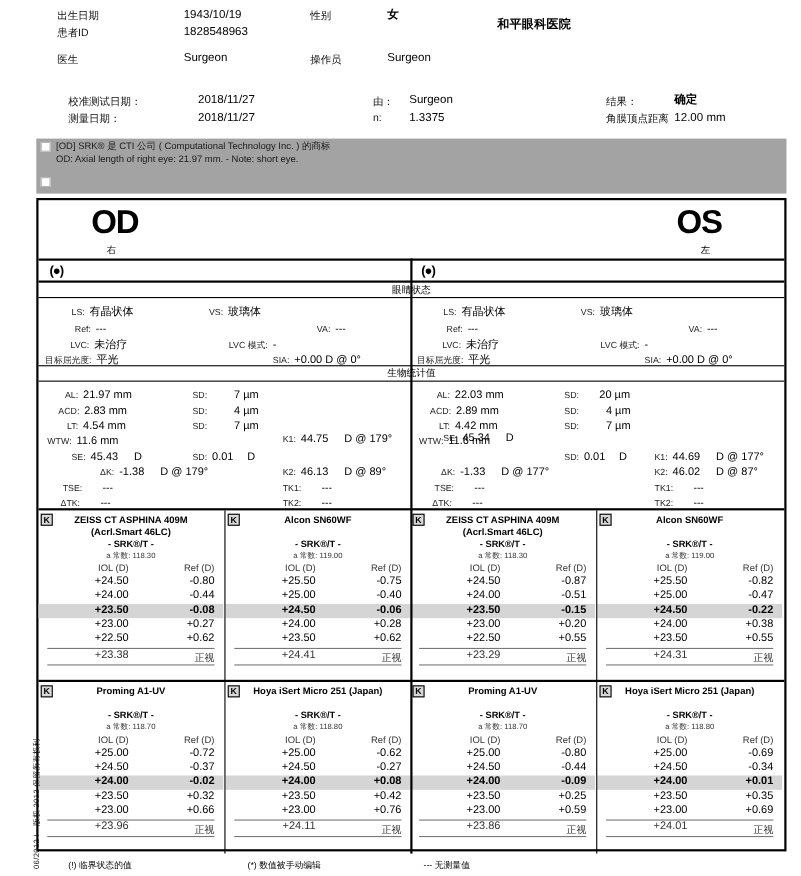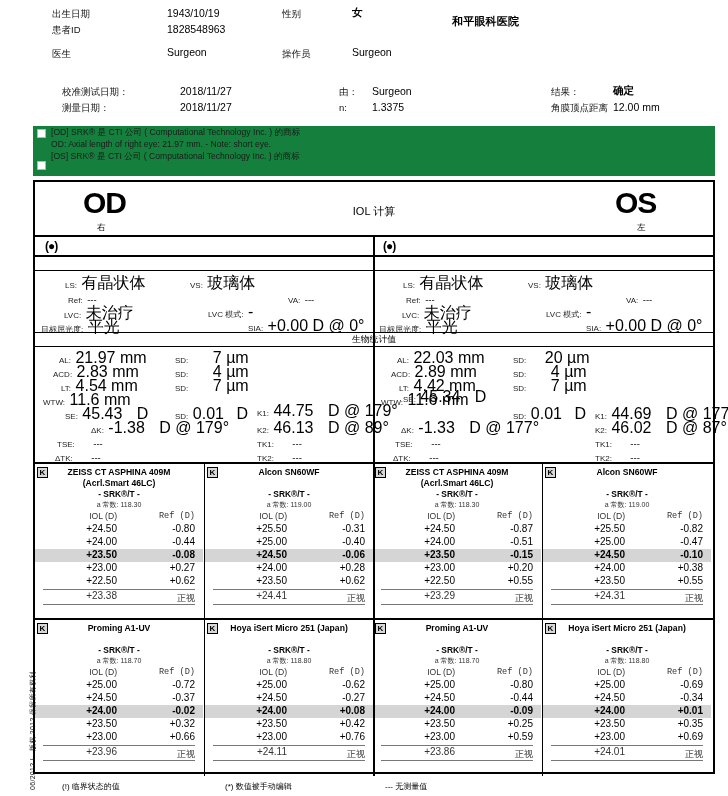--- a/index.html
+++ b/index.html
@@ -23,21 +23,21 @@
   .hdr .valb { position: absolute; font-size: 10.5px; color: #000; font-weight: bold; white-space: nowrap; }
   .hospital {
     position: absolute; left: 452px; top: 14px;
     font-size: 11px; font-weight: bold; letter-spacing: .2px; white-space: nowrap;
   }
 
   
   .noteband {
     position: absolute; left: 33px; top: 126px;
     width: 682px; height: 50px;
-    background: #15803d;
+    background: #a3a3a3;
   }
   .noteband .chk {
     position: absolute; left: 4px; width: 9px; height: 9px;
     background: #ffffff; border: 1px solid #b4b4b4;
   }
   .noteline {
     position: absolute; left: 18px;
     font-size: 8.6px; color: #1a1a1a; white-space: nowrap;
   }
 
@@ -64,21 +64,21 @@
 
   .eyeIcon { position: absolute; font-size: 12px; font-weight: bold; letter-spacing: -1px; }
 
   .bandTitle {
     position: absolute; left: 0; width: 678px; text-align: center;
     font-size: 8.8px;
   }
 
   .f { position: absolute; white-space: nowrap; }
   .f .k { font-size: 8px; color: #222; }
-  .f .v { font-size: 16px; color: #000; }
+  .f .v { font-size: 10px; color: #000; }
   .f .vs { font-size: 9.5px; color: #000; }
 
   
   .lens { position: absolute; width: 168px; }
   .lensK {
     position: absolute; left: 2px; top: 1px;
     width: 11px; height: 11px;
     border: 1px solid #000; background: #d8d8d8;
     font-size: 8px; font-weight: bold; line-height: 10px; text-align: center;
   }
@@ -97,21 +97,21 @@
   .lensConst {
     position: absolute; left: 0; width: 168px; text-align: center;
     font-size: 7px; top: 34px; color: #333;
   }
   .lensHeadIol {
     position: absolute; left: 14px; width: 68px; text-align: right;
     font-size: 8.6px; top: 45px; color: #333;
   }
   .lensHeadRef {
     position: absolute; left: 88px; width: 72px; text-align: right;
-    font-size: 8.6px; top: 45px; color: #333; font-family: Liberation Mono, monospace;
+    font-size: 8.6px; top: 45px; color: #333;
   }
   .lrow { position: absolute; left: 0; width: 168px; height: 13px; }
   .lrow.hl { background: #d5d5d5; }
   .lrow .c1 {
     position: absolute; left: 14px; width: 68px; text-align: right;
     font-size: 10px; top: 0px;
   }
   .lrow .c2 {
     position: absolute; left: 88px; width: 72px; text-align: right;
     font-size: 10px; top: 0px;
@@ -175,36 +175,35 @@
     <span class="valb" style="left:613px; top:84px;">确定</span>
     <span class="lbl" style="left:551px; top:102px;">角膜顶点距离</span>
     <span class="val" style="left:613px; top:101px;">12.00 mm</span>
   </div>
 
   <div class="noteband">
     <span class="chk" style="top:3px;"></span>
     <span class="chk" style="top:35px;"></span>
     <span class="noteline" style="top:1px;">[OD] SRK® 是 CTI 公司 ( Computational Technology Inc. ) 的商标</span>
     <span class="noteline" style="top:13px;">OD: Axial length of right eye: 21.97 mm. - Note: short eye.</span>
-    <span class="noteline" style="top:25px;">[OS] SRK® 是 CTI 公司 ( Computational Technology Inc. ) 的商标</span>
   </div>
 
   <div class="sheet">
 
     <span class="eyeTitle" style="left:48px; top:6px;">OD</span>
     <span class="eyeSub" style="left:62px; top:40px;">右</span>
-    <span class="iolTitle">IOL 计算</span>
     <span class="eyeTitle" style="left:580px; top:6px;">OS</span>
     <span class="eyeSub" style="left:602px; top:40px;">左</span>
     <div class="hline thick" style="top:53px;"></div>
 
     <span class="eyeIcon" style="left:10px; top:57px;">(●)</span>
     <span class="eyeIcon" style="left:348px; top:57px;">(●)</span>
     <div class="hline thick" style="top:73px;"></div>
 
+    <span class="bandTitle" style="top:76px;">眼睛状态</span>
     <div class="hline" style="top:88px;"></div>
 
     <div class="f" style="left:30px; top:91px;">
       <span class="k">LS:</span>
       <span class="v">有晶状体</span>
     </div>
     <div class="f" style="left:155px; top:91px;">
       <span class="k">VS:</span>
       <span class="v">玻璃体</span>
     </div>
@@ -302,21 +301,21 @@
     <div class="f" style="left:30px; top:223px;">
       <span class="k">SE:</span>
       <span class="v">45.43</span>
       <span class="v" style="margin-left:10px;">D</span>
     </div>
     <div class="f" style="left:140px; top:223px;">
       <span class="k">SD:</span>
       <span class="v">0.01</span>
       <span class="v" style="margin-left:8px;">D</span>
     </div>
-    <div class="f" style="left:222px; top:220px;">
+    <div class="f" style="left:222px; top:207px;">
       <span class="k">K1:</span>
       <span class="v">44.75</span>
       <span class="v" style="margin-left:10px;">D @ 179°</span>
     </div>
     <div class="f" style="left:28px; top:237px;margin-left:28px;">
       <span class="k">ΔK:</span>
       <span class="v">-1.38</span>
       <span class="v" style="margin-left:10px;">D @ 179°</span>
     </div>
     <div class="f" style="left:222px; top:237px;">
@@ -449,21 +448,21 @@
         </div>
         <div class="lens" style="left: 170px; top: 284px;">
           <span class="lensK">K</span>
           <span class="lensName">Alcon SN60WF</span>
           <span class="lensFormula">- SRK®/T -</span>
           <span class="lensConst">a 常数: 119.00</span>
           <span class="lensHeadIol">IOL (D)</span>
           <span class="lensHeadRef">Ref (D)</span>
           <div class="lrow" style="top: 57px;">
             <span class="c1">+25.50</span>
-            <span class="c2">-0.31</span>
+            <span class="c2">-0.75</span>
           </div>
           <div class="lrow" style="top: 70px;">
             <span class="c1">+25.00</span>
             <span class="c2">-0.40</span>
           </div>
           <div class="lrow hl" style="top: 83px;">
             <span class="c1">+24.50</span>
             <span class="c2">-0.06</span>
           </div>
           <div class="lrow" style="top: 96px;">
@@ -522,21 +521,21 @@
           <div class="lrow" style="top: 57px;">
             <span class="c1">+25.50</span>
             <span class="c2">-0.82</span>
           </div>
           <div class="lrow" style="top: 70px;">
             <span class="c1">+25.00</span>
             <span class="c2">-0.47</span>
           </div>
           <div class="lrow hl" style="top: 83px;">
             <span class="c1">+24.50</span>
-            <span class="c2">-0.10</span>
+            <span class="c2">-0.22</span>
           </div>
           <div class="lrow" style="top: 96px;">
             <span class="c1">+24.00</span>
             <span class="c2">+0.38</span>
           </div>
           <div class="lrow" style="top: 109px;">
             <span class="c1">+23.50</span>
             <span class="c2">+0.55</span>
           </div>
           <div class="lsep" style="top: 123px;"></div>

